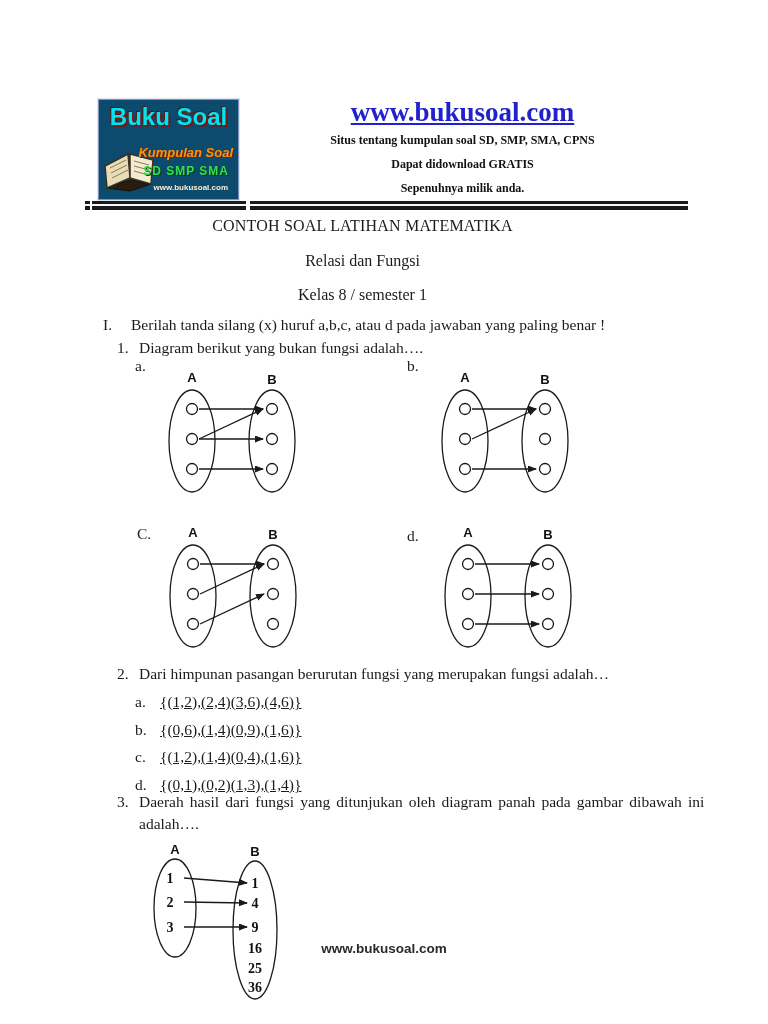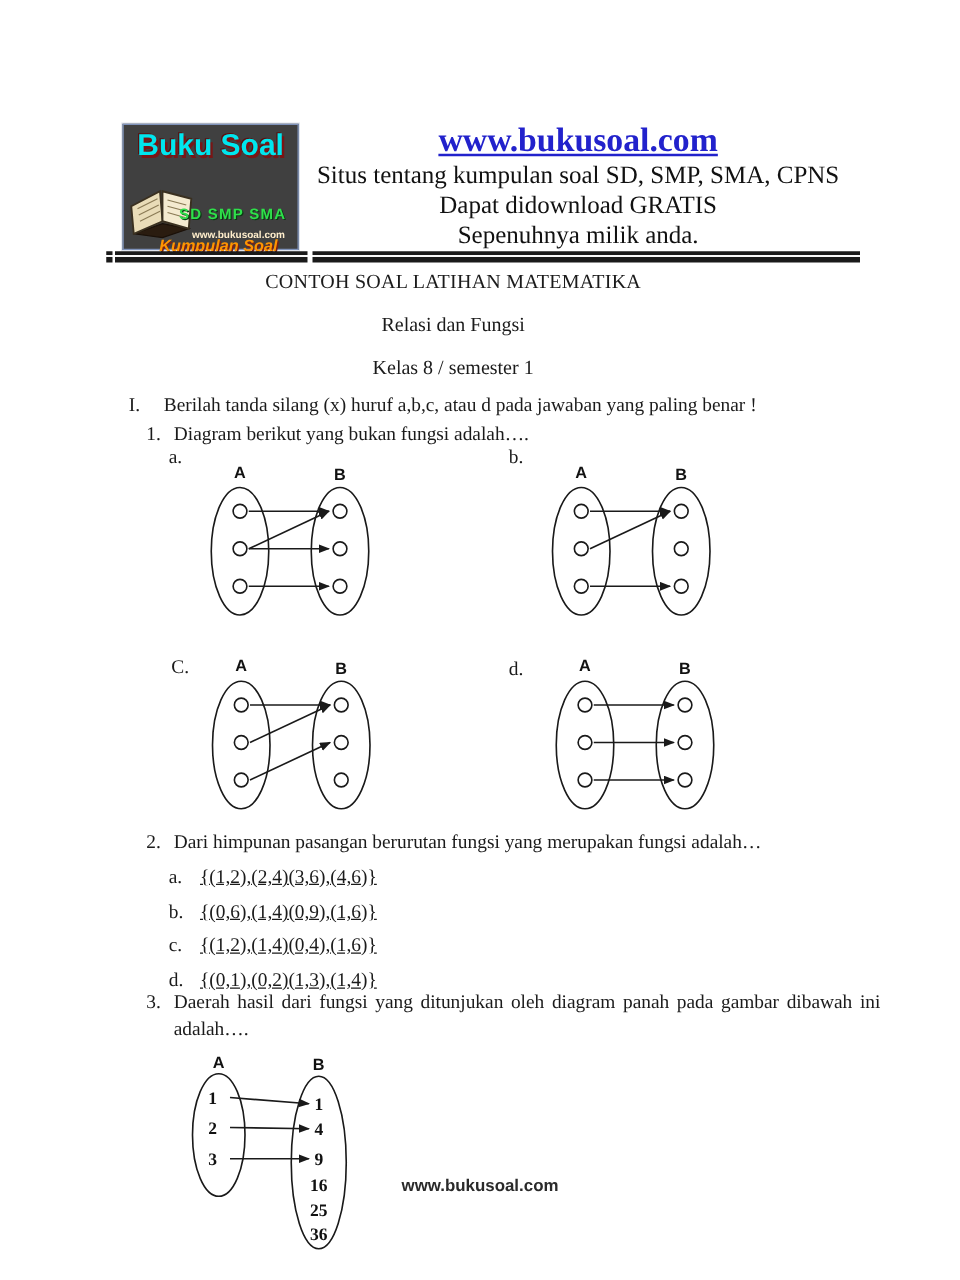--- a/index.html
+++ b/index.html
@@ -3,49 +3,49 @@
 <meta charset="utf-8">
 <style>
   html,body{margin:0;padding:0;background:#ffffff;}
   .page{
     position:relative;width:768px;height:1024px;background:#ffffff;
     font-family:"Liberation Serif",serif;color:#1b1b1b;overflow:hidden;
   }
   
   .logo{
     position:absolute;left:98px;top:99px;width:139px;height:99px;
-    background:#404040;border:1px solid #7f93bb;box-shadow:0 0 0 1px #dfe4ee;
+    background:#0c4a6e;border:1px solid #7f93bb;box-shadow:0 0 0 1px #dfe4ee;
   }
   .logo-title{
     position:absolute;top:3px;left:0;right:0;text-align:center;
     font-family:"Liberation Sans",sans-serif;font-weight:bold;font-size:24px;
     color:#00e6ee;text-shadow:2px 2px 0 #7a1515,-1px -1px 0 #5a0f0f;white-space:nowrap;
   }
   .logo-book{position:absolute;left:2px;bottom:3px;}
   .logo-sub{
-    position:absolute;right:16px;top:45px;
+    position:absolute;right:5px;top:45px;
     font-family:"Liberation Sans",sans-serif;font-weight:bold;font-style:italic;font-size:13px;
-    color:#ff9500;text-shadow:1px 1px 0 #7a2015;white-space:nowrap;margin-top:44px;
+    color:#ff9500;text-shadow:1px 1px 0 #7a2015;white-space:nowrap;
   }
   .logo-levels{
     position:absolute;right:9px;top:64px;
     font-family:"Liberation Sans",sans-serif;font-weight:bold;font-size:12px;letter-spacing:1px;
     color:#2ee04a;text-shadow:1px 1px 0 #0c3a14;white-space:nowrap;text-align:center;
   }
   .logo-url{
     position:absolute;right:10px;bottom:7px;
     font-family:"Liberation Sans",sans-serif;font-weight:bold;font-size:8px;
     color:#ffeecc;white-space:nowrap;
   }
   .masthead{position:absolute;left:237px;top:96px;width:451px;text-align:center;}
   .site-link{
     display:block;font-weight:bold;font-size:27px;line-height:32px;
     color:#2222cc;text-decoration:underline;
   }
-  .tagline{font-weight:normal;font-size:20px;line-height:24px;color:#111;}
+  .tagline{font-weight:bold;font-size:12px;line-height:24px;color:#111;}
   .rule-seg{
     position:absolute;top:201px;height:9px;
     background:linear-gradient(to bottom,#1a1a1a 0 3px,#f8f8f8 3px 5px,#1a1a1a 5px 9px);
   }
   .rule-a{left:85px;width:5px;}
   .rule-b{left:92px;width:154px;}
   .rule-c{left:250px;width:438px;}
   
   .centered{position:absolute;left:0;width:725px;text-align:center;font-size:16px;line-height:19px;}
   .doc-title{top:216px;letter-spacing:.2px;}

